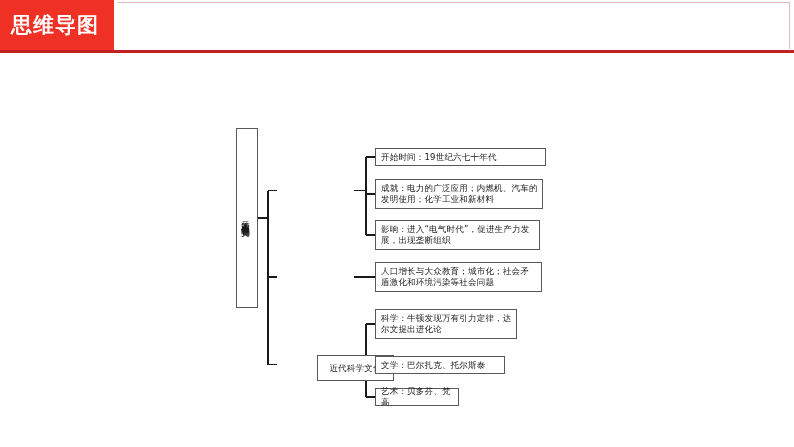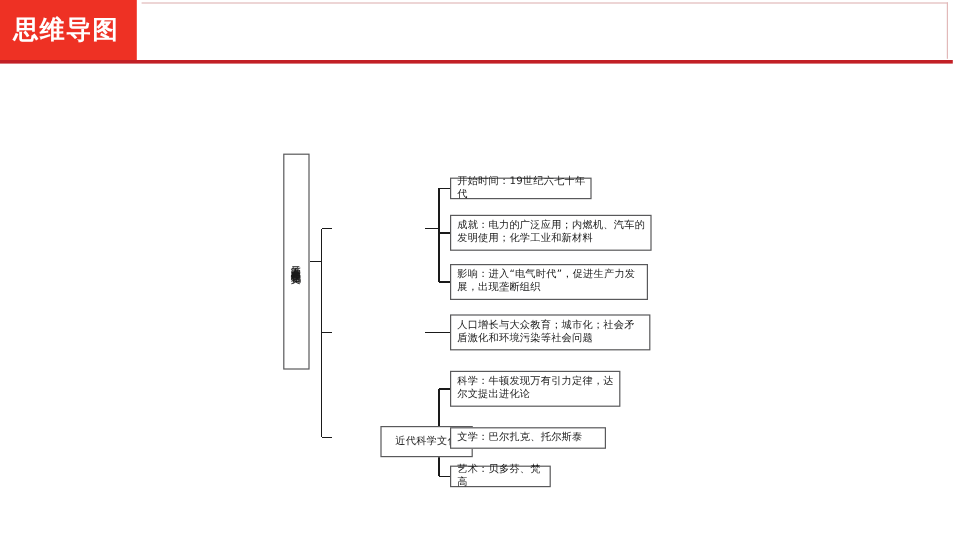--- a/index.html
+++ b/index.html
@@ -118,21 +118,21 @@
   #node-b2 { left: 277px; top: 208px; width: 77px; height: 32px; }
   #node-b3 { left: 277px; top: 302px; width: 77px; height: 26px; margin-left: 40px; }
 
   
   .node-l3 {
     text-align: left;
     padding: 2px 4px 2px 5px;
     display: flex;
     align-items: center;
   }
-  #node-c1 { left: 375px; top: 95px;  width: 118px; height: 18px; }
+  #node-c1 { left: 375px; top: 95px;  width: 171px; height: 18px; }
   #node-c2 { left: 375px; top: 126px; width: 168px; height: 30px; }
   #node-c3 { left: 375px; top: 167px; width: 165px; height: 30px; }
   #node-c4 { left: 375px; top: 209px; width: 167px; height: 30px; }
   #node-c5 { left: 375px; top: 256px; width: 142px; height: 30px; }
   #node-c6 { left: 375px; top: 303px; width: 130px; height: 18px; }
   #node-c7 { left: 375px; top: 335px; width: 84px; height: 18px; }
 </style>
 </head>
 <body>
 

